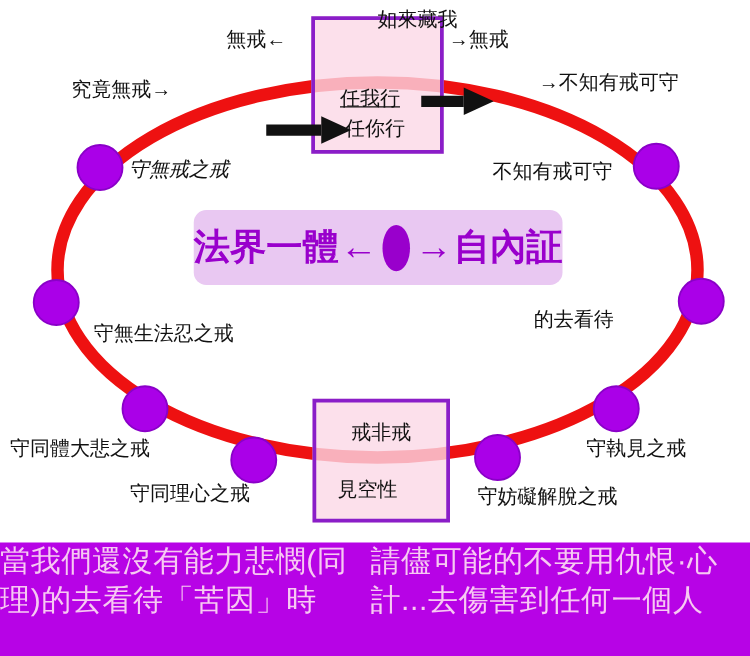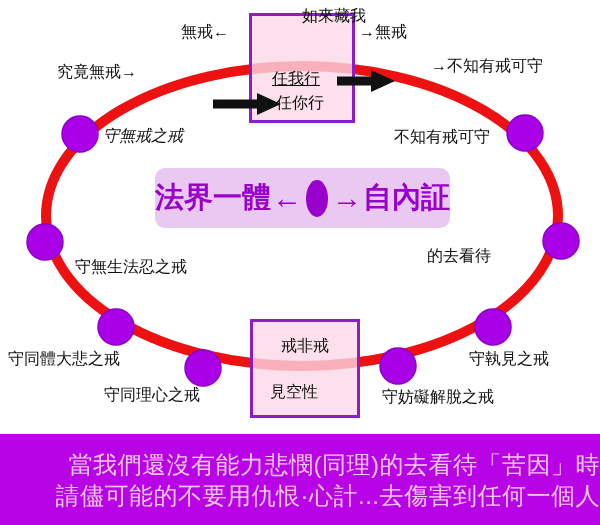--- a/index.html
+++ b/index.html
@@ -32,21 +32,21 @@
     color:var(--center-text-purple);font-weight:bold;font-size:29px;white-space:nowrap;
   }
   .center-box .arrow{font-size:30px;margin:0 1px;font-weight:bold;}
   .oval{width:25px;height:37px;border-radius:50%;background:var(--center-text-purple);
         display:inline-block;margin:0 3px;}
   .svg-arrows{z-index:3;}
   .lbl{position:absolute;color:#111;font-size:16px;white-space:nowrap;z-index:4;}
   .lbl-center{text-align:center;}
   .banner{
     position:absolute;left:0;top:434px;width:600px;height:91px;background:var(--banner-bg);
-    z-index:5;display:flex;flex-direction:column;align-items:flex-end;justify-content:center;
+    z-index:5;display:flex;flex-direction:row;align-items:flex-start;justify-content:center;
     color:var(--banner-text);font-size:24px;letter-spacing:0.5px;line-height:31px;
   }
 </style>
 </head>
 <body>
 
 <div class="stage">
 
   <svg class="layer svg-base" viewBox="0 0 600 525">
     <ellipse cx="302" cy="216" rx="256" ry="150" fill="none" stroke="#ee1111" stroke-width="10"></ellipse>

